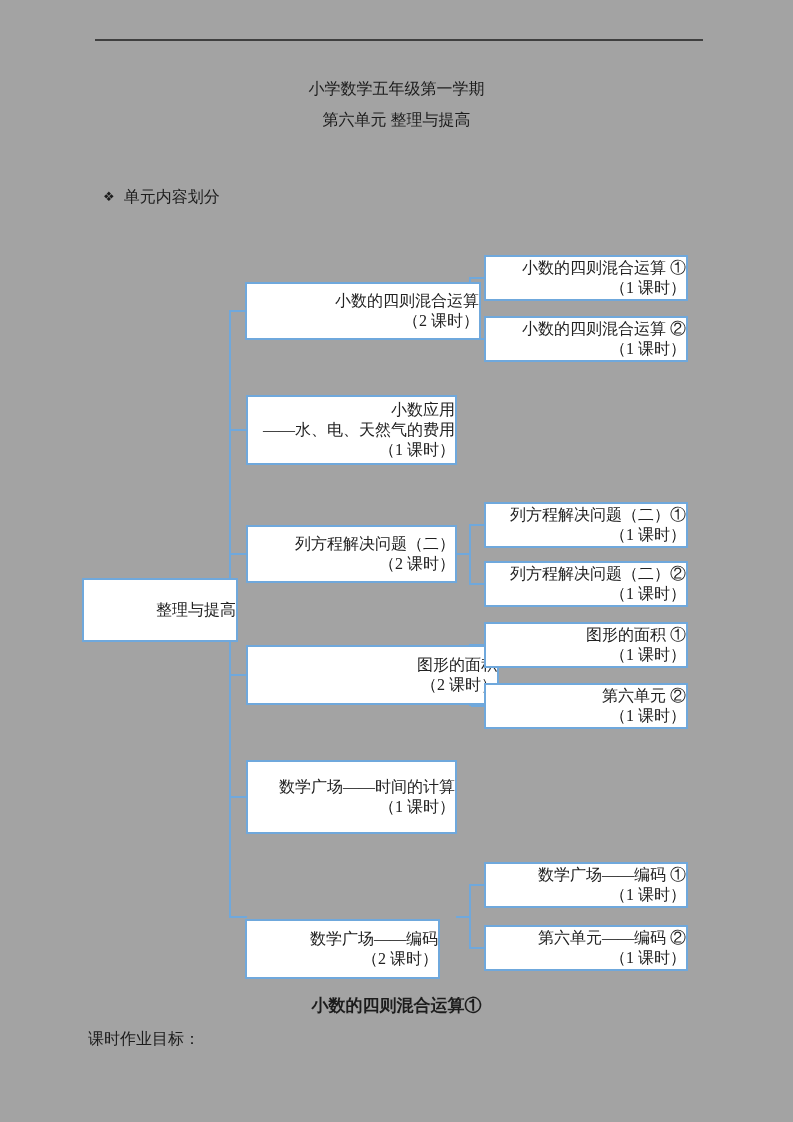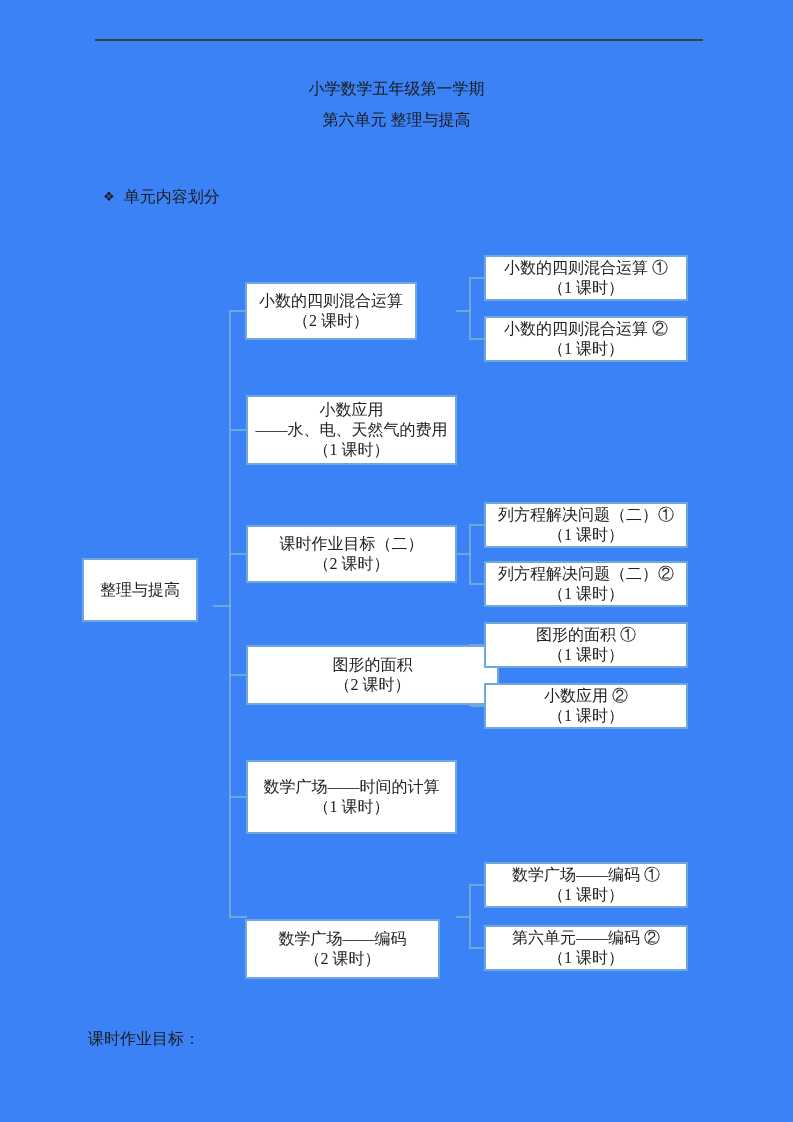--- a/index.html
+++ b/index.html
@@ -1,19 +1,19 @@
 <!DOCTYPE html>
 <html><head>
 <meta charset="utf-8">
 <style>
   html,body{margin:0;padding:0;background:#ffffff;}
   .page{
     position:relative;
     width:793px;height:1122px;
-    background:#3b82f6;
+    background:#a3a3a3;
     font-family:"Liberation Serif","DejaVu Serif",serif;
     color:#1c1c1c;
     overflow:hidden;
   }
   .top-rule{
     position:absolute;left:95px;top:39px;width:608px;height:2px;
     background:#3f3f3f;
   }
   .doc-title,.doc-subtitle{
     position:absolute;left:0;width:793px;text-align:center;
@@ -24,21 +24,21 @@
   .section-line{
     position:absolute;left:103px;top:171px;font-size:16px;line-height:20px;margin-top:16px;
   }
   .section-line .bullet{font-size:13px;margin-right:9px;position:relative;top:-1px;}
   
   .node{
     position:absolute;
     box-sizing:border-box;
     border:2px solid #6fa8dc;
     background:#ffffff;
-    display:flex;flex-direction:column;justify-content:center;align-items:center;
+    display:flex;flex-direction:column;justify-content:center;align-items:flex-end;
     font-size:16px;line-height:20px;text-align:center;
     color:#222222;
     white-space:nowrap;
   }
   
   .cline{position:absolute;background:#6fa8dc;}
   .footer-heading{
     position:absolute;left:0;top:996px;width:793px;text-align:center;
     font-weight:bold;font-size:17px;line-height:20px;
   }
@@ -84,37 +84,37 @@
   <div class="cline" style="left:456px;top:674px;width:14px;height:2px"></div>
   <div class="cline" style="left:469px;top:644px;width:2px;height:62px"></div>
   <div class="cline" style="left:471px;top:644px;width:13px;height:2px"></div>
   <div class="cline" style="left:471px;top:705px;width:13px;height:2px"></div>
 
   <div class="cline" style="left:456px;top:916px;width:14px;height:2px"></div>
   <div class="cline" style="left:469px;top:884px;width:2px;height:65px"></div>
   <div class="cline" style="left:471px;top:884px;width:13px;height:2px"></div>
   <div class="cline" style="left:471px;top:947px;width:13px;height:2px"></div>
 
-  <div class="node" style="left:82px;top:558px;width:116px;height:64px">
+  <div class="node" style="left:82px;top:578px;width:156px;height:64px">
     <div>整理与提高</div>
   </div>
 
-  <div class="node" style="left:245px;top:282px;width:172px;height:58px">
+  <div class="node" style="left:245px;top:282px;width:236px;height:58px">
     <div>小数的四则混合运算</div>
     <div>（2 课时）</div>
   </div>
 
   <div class="node" style="left:246px;top:395px;width:211px;height:70px">
     <div>小数应用</div>
     <div>——水、电、天然气的费用</div>
     <div>（1 课时）</div>
   </div>
 
   <div class="node" style="left:246px;top:525px;width:211px;height:58px">
-    <div>课时作业目标（二）</div>
+    <div>列方程解决问题（二）</div>
     <div>（2 课时）</div>
   </div>
 
   <div class="node" style="left:246px;top:645px;width:253px;height:60px">
     <div>图形的面积</div>
     <div>（2 课时）</div>
   </div>
 
   <div class="node" style="left:246px;top:760px;width:211px;height:74px">
     <div>数学广场——时间的计算</div>
@@ -142,28 +142,29 @@
   <div class="node" style="left:484px;top:561px;width:204px;height:46px">
     <div>列方程解决问题（二）②</div>
     <div>（1 课时）</div>
   </div>
 
   <div class="node" style="left:484px;top:622px;width:204px;height:46px">
     <div>图形的面积 ①</div>
     <div>（1 课时）</div>
   </div>
   <div class="node" style="left:484px;top:683px;width:204px;height:46px">
-    <div>小数应用 ②</div>
+    <div>第六单元 ②</div>
     <div>（1 课时）</div>
   </div>
 
   <div class="node" style="left:484px;top:862px;width:204px;height:46px">
     <div>数学广场——编码 ①</div>
     <div>（1 课时）</div>
   </div>
   <div class="node" style="left:484px;top:925px;width:204px;height:46px">
     <div>第六单元——编码 ②</div>
     <div>（1 课时）</div>
   </div>
 
+  <div class="footer-heading">小数的四则混合运算①</div>
   <div class="footer-text">课时作业目标：</div>
 
 </div>
 
 </body></html>

